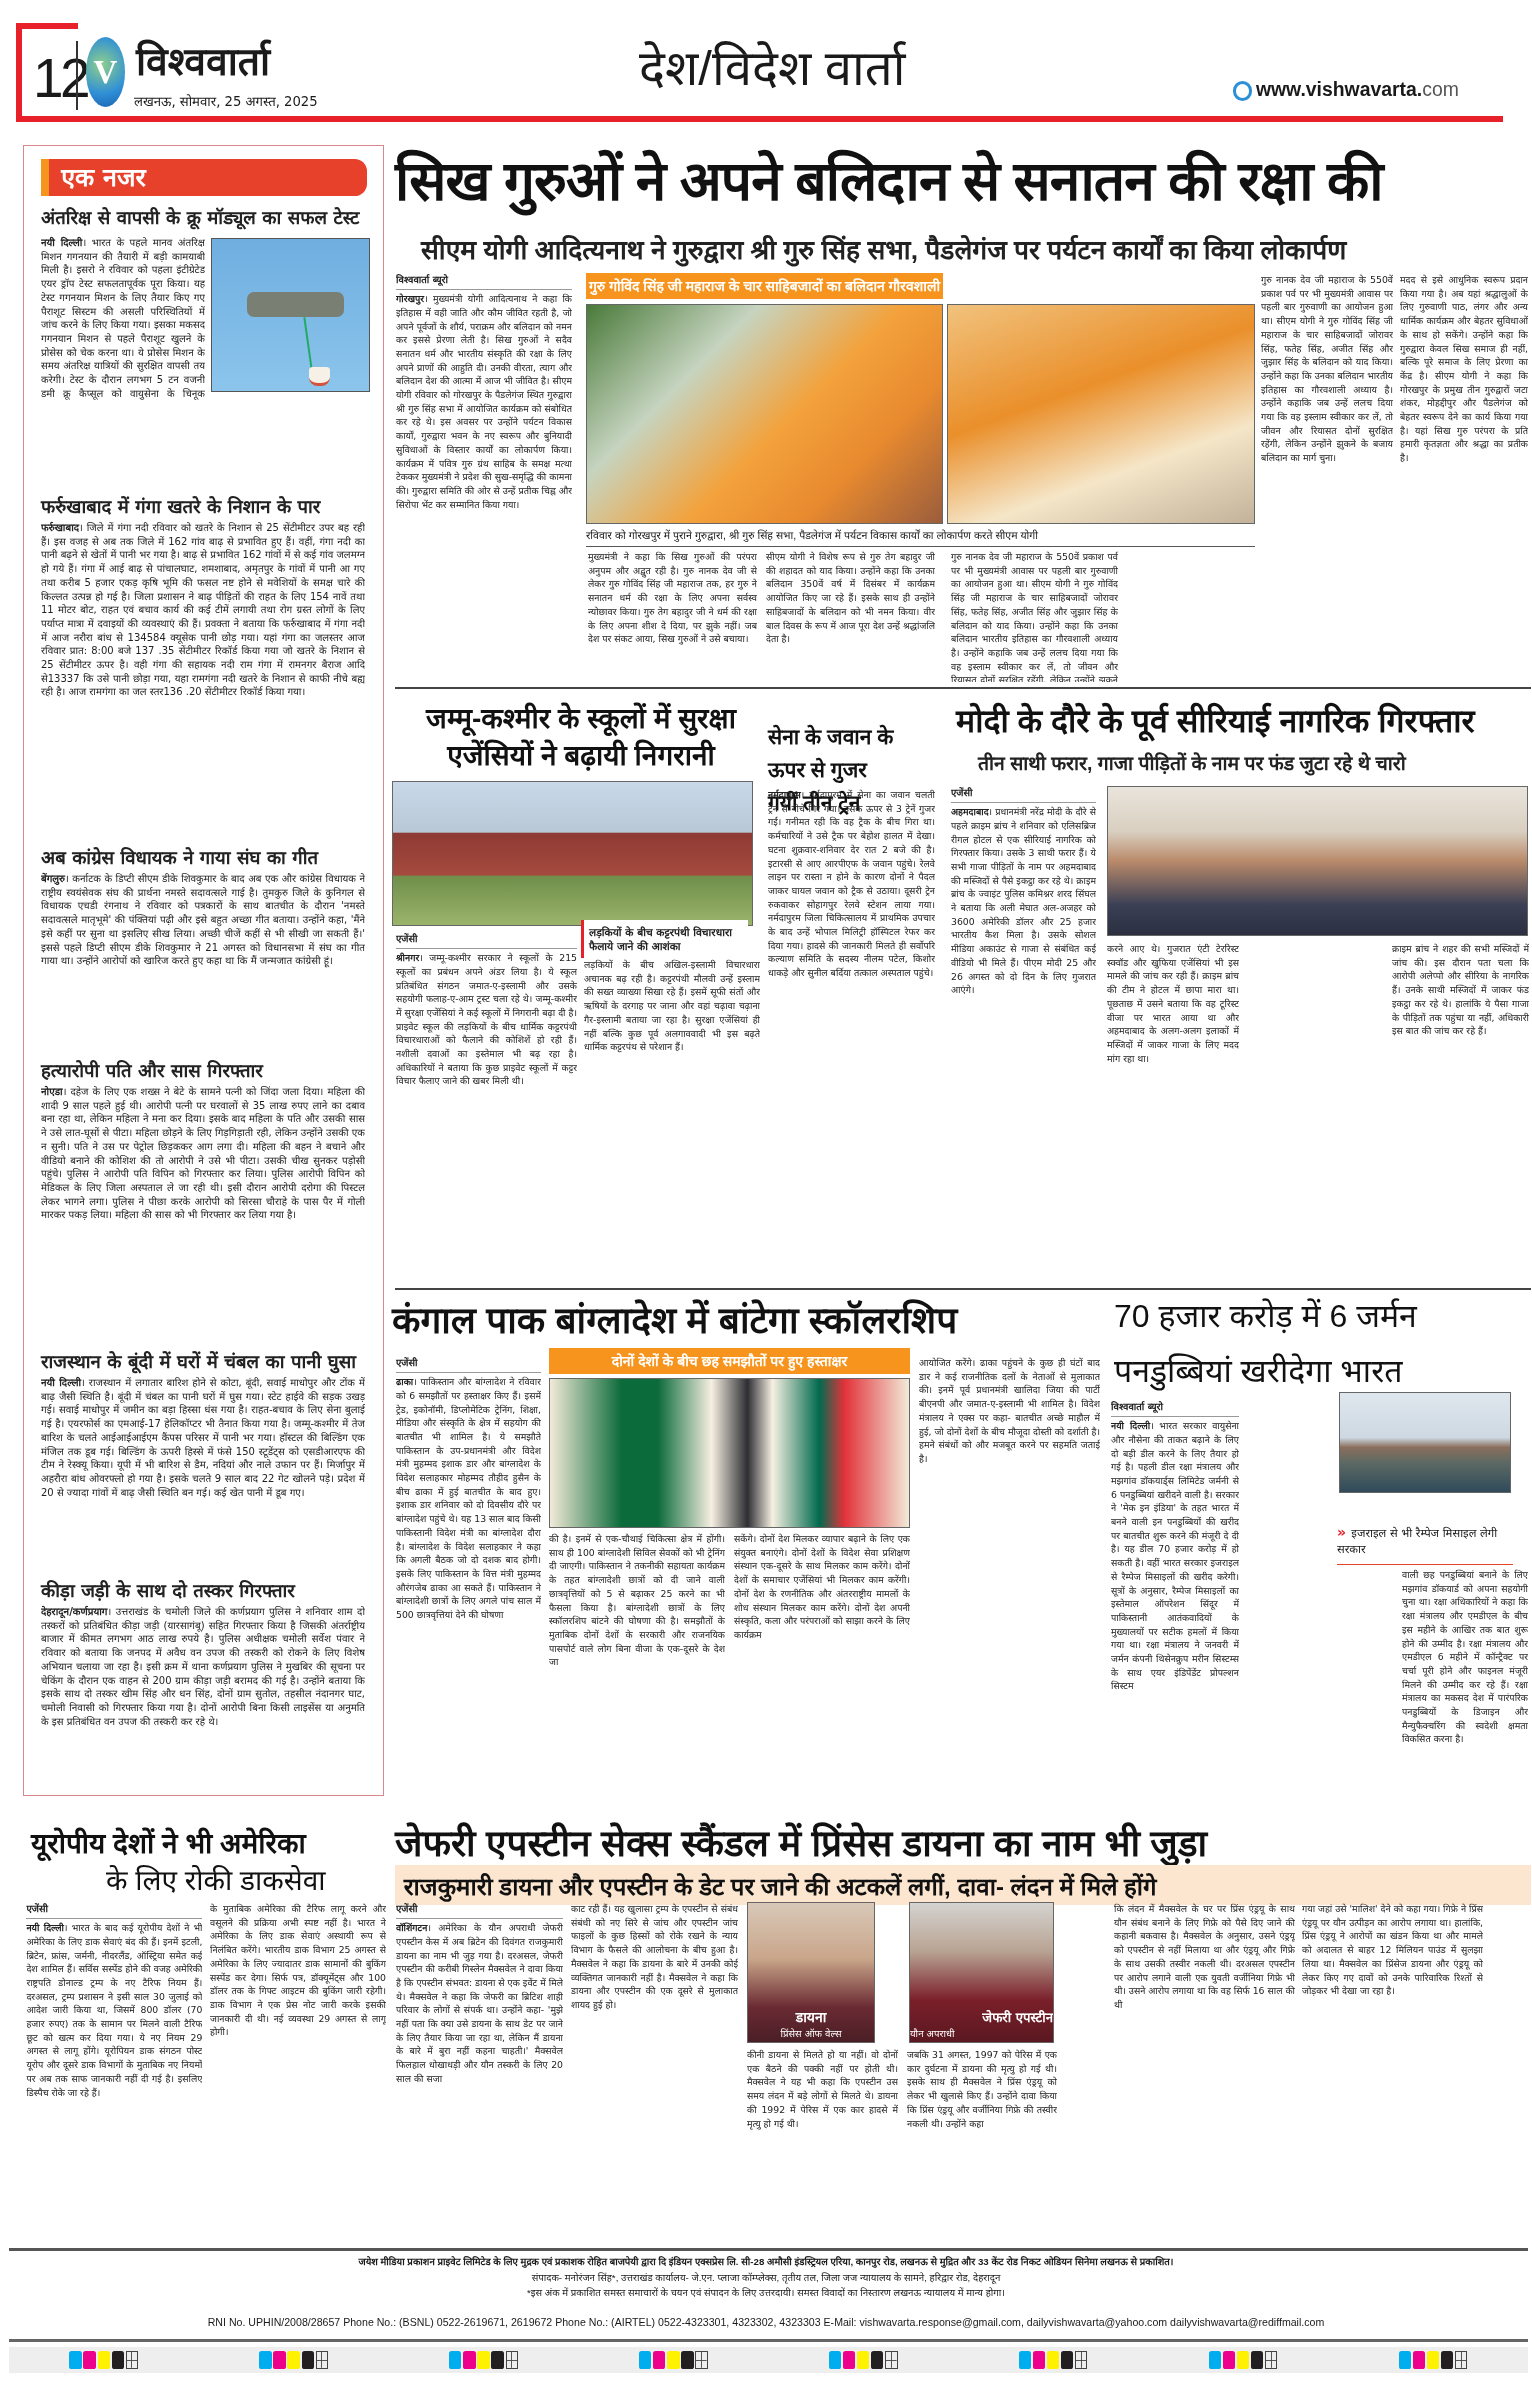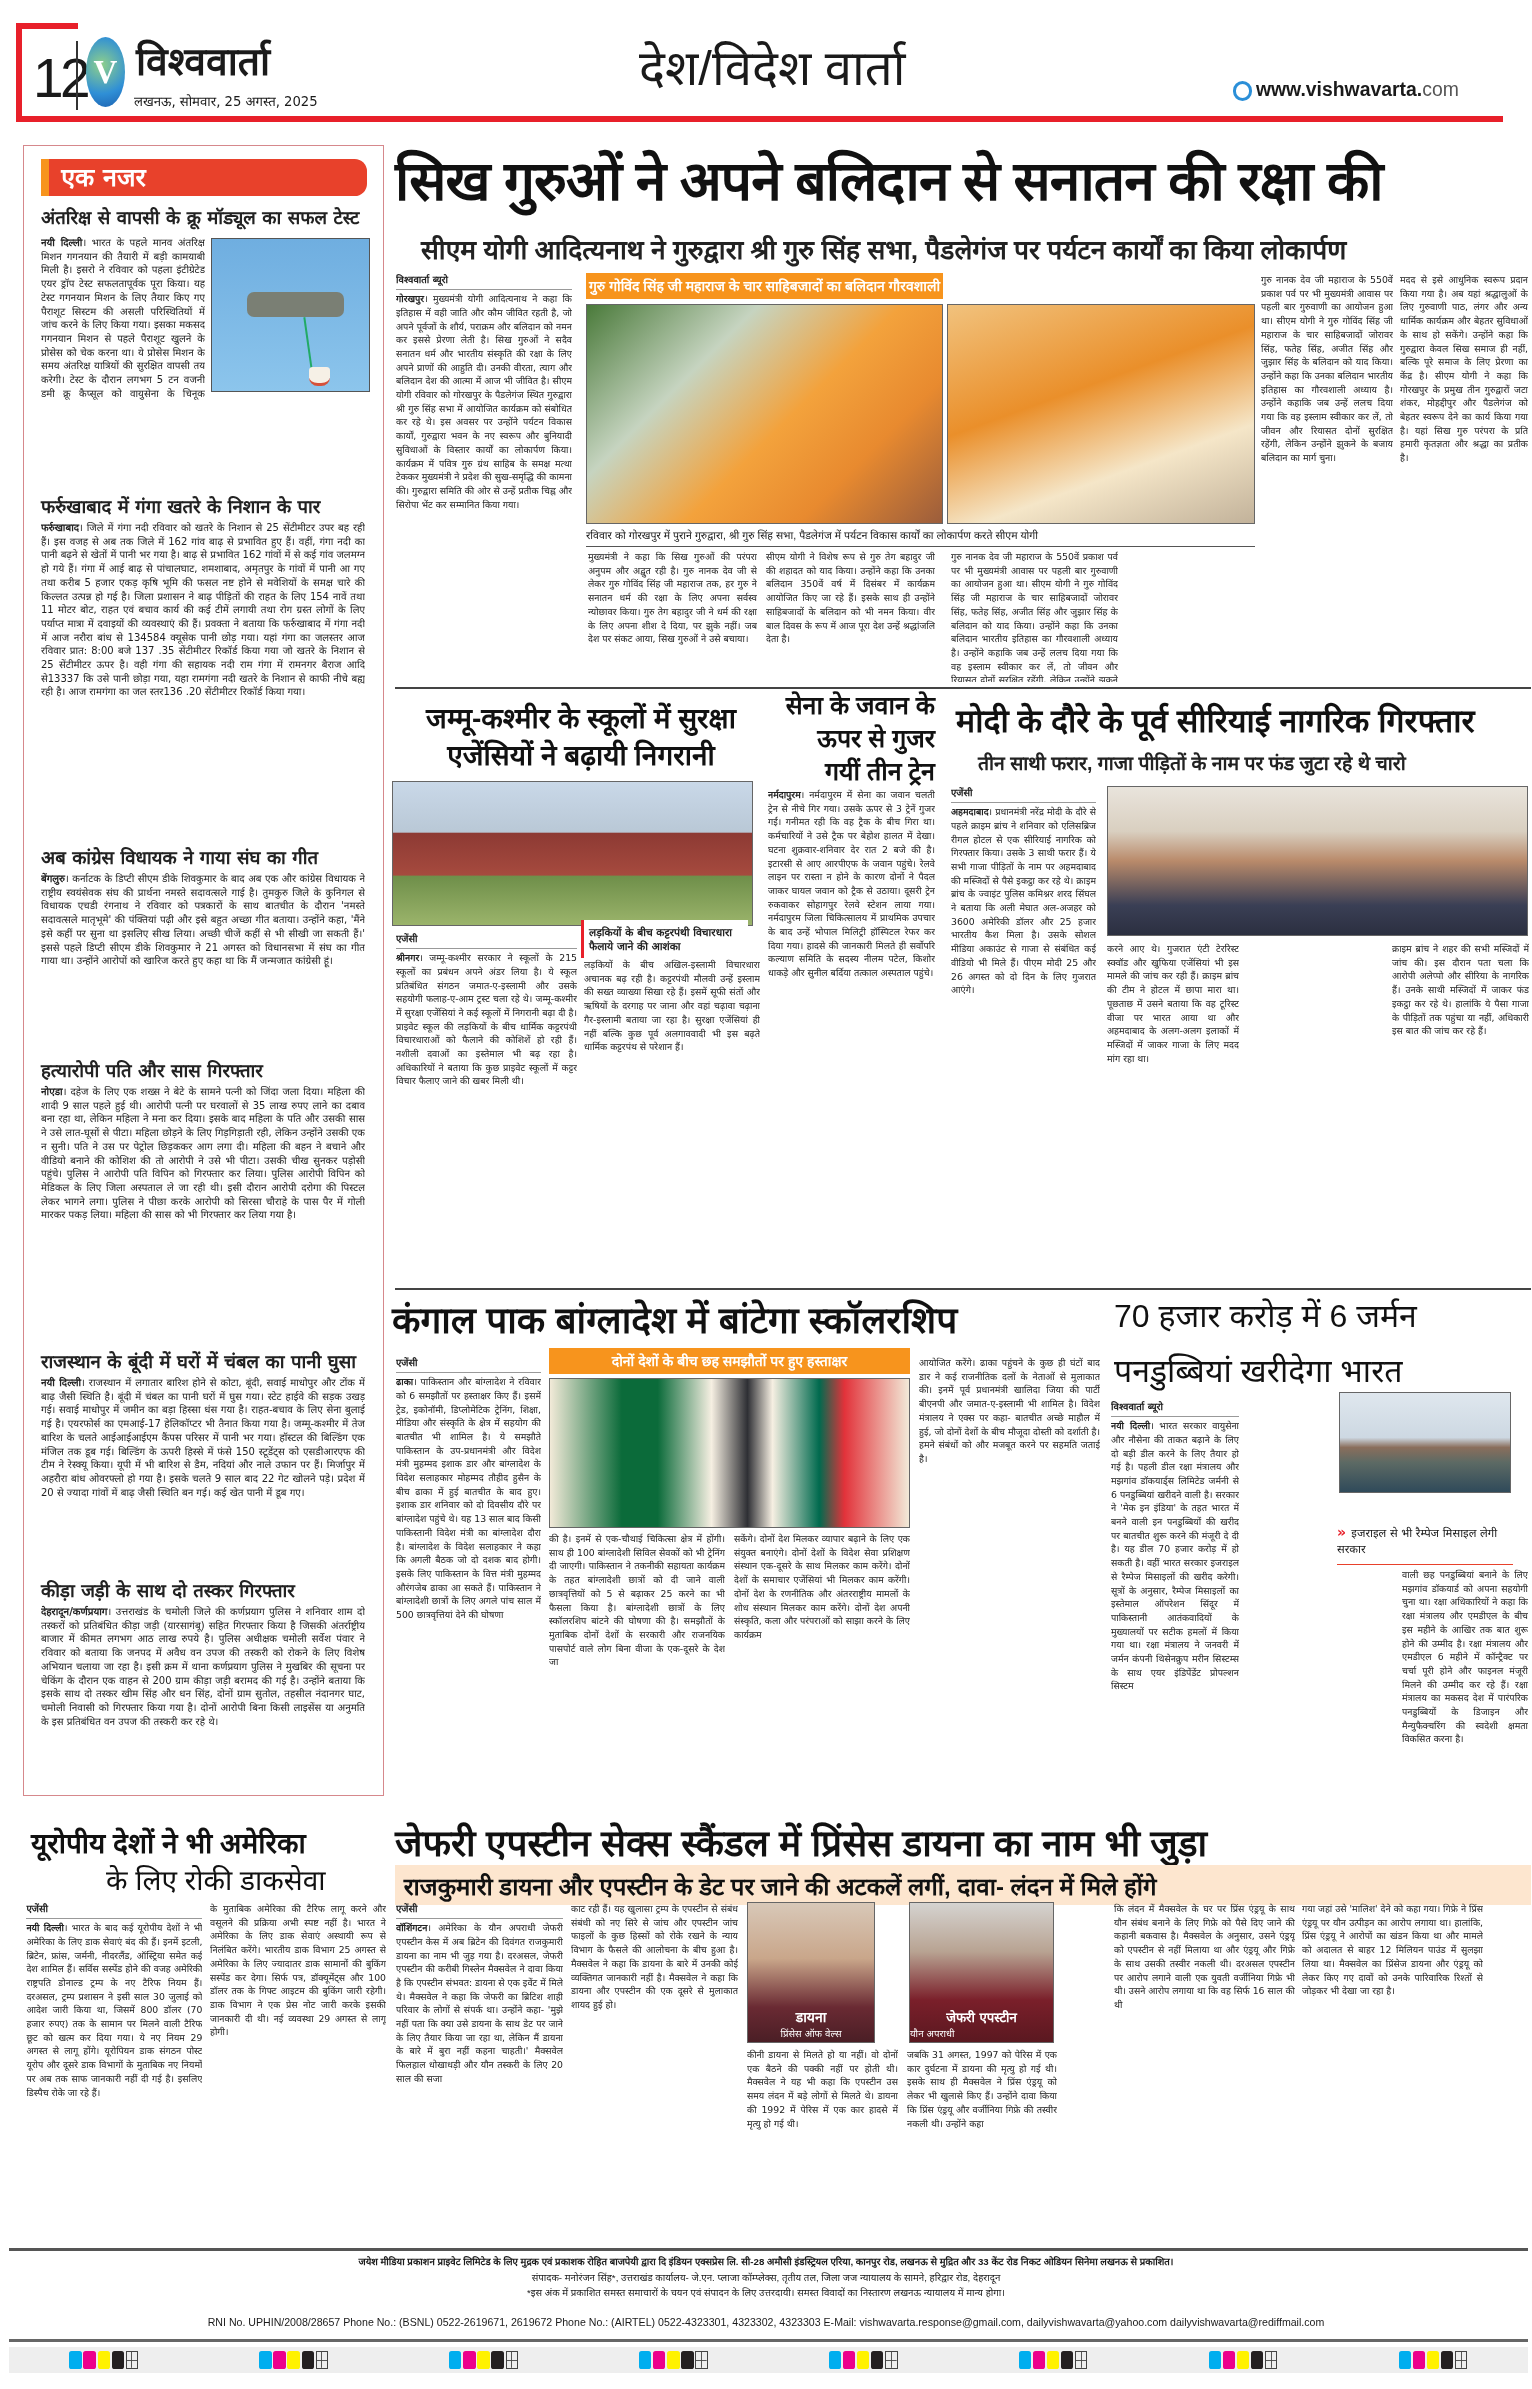--- a/index.html
+++ b/index.html
@@ -98,21 +98,21 @@
 
 <div class="abs rule" style="left:395px;top:687px;width:1136px;height:1.8px"></div>
 
 <div class="abs main-h" style="left:405px;top:698px;font-size:28px;text-align:center;width:352px">जम्मू-कश्मीर के स्कूलों में सुरक्षा</div>
 <div class="abs main-h" style="left:405px;top:735px;font-size:28px;text-align:center;width:352px">एजेंसियों ने बढ़ायी निगरानी</div>
 <div class="abs photo" style="left:392px;top:781px;width:361px;height:145px;background:linear-gradient(180deg,#c9d8e8 0%,#b9c8d6 35%,#8d3a34 36%,#a64a3e 65%,#6f8f4a 66%,#9bb46b 100%)"></div>
 <div class="abs" style="left:581px;top:920px;width:167px;font-size:10.6px;font-weight:bold;color:#222;background:#fff;padding:5px;border-left:3.5px solid #e8202a">लड़कियों के बीच कट्टरपंथी विचारधारा फैलाये जाने की आशंका</div>
 <div class="abs col" style="left:396px;top:932px;width:181px;height:352px"><span class="byline">एजेंसी</span><b>श्रीनगर</b><span>। जम्मू-कश्मीर सरकार ने स्कूलों के 215 स्कूलों का प्रबंधन अपने अंडर लिया है। ये स्कूल प्रतिबंधित संगठन जमात-ए-इस्लामी और उसके सहयोगी फलाह-ए-आम ट्रस्ट चला रहे थे। जम्मू-कश्मीर में सुरक्षा एजेंसियां ने कई स्कूलों में निगरानी बढ़ा दी है। प्राइवेट स्कूल की लड़कियों के बीच धार्मिक कट्टरपंथी विचारधाराओं को फैलाने की कोशिशें हो रही हैं। नशीली दवाओं का इस्तेमाल भी बढ़ रहा है। अधिकारियों ने बताया कि कुछ प्राइवेट स्कूलों में कट्टर विचार फैलाए जाने की खबर मिली थी।</span></div>
 <div class="abs col" style="left:584px;top:958px;width:176px;height:326px">लड़कियों के बीच अखिल-इस्लामी विचारधारा अचानक बढ़ रही है। कट्टरपंथी मौलवी उन्हें इस्लाम की सख्त व्याख्या सिखा रहे हैं। इसमें सूफी संतों और ऋषियों के दरगाह पर जाना और वहां चढ़ावा चढ़ाना गैर-इस्लामी बताया जा रहा है। सुरक्षा एजेंसियां ही नहीं बल्कि कुछ पूर्व अलगाववादी भी इस बढ़ते धार्मिक कट्टरपंथ से परेशान हैं।</div>
 
-<div class="abs main-h" style="left:768px;top:689px;font-size:25px;line-height:33px;text-align:right;width:167px">
+<div class="abs main-h" style="left:768px;top:720px;font-size:21px;line-height:33px;text-align:left;width:167px">
     <div>सेना के जवान के</div>
     <div>ऊपर से गुजर</div>
     <div>गयीं तीन ट्रेन</div>
   </div>
 <div class="abs col" style="left:768px;top:788px;width:167px;height:496px"><b>नर्मदापुरम</b><span>। नर्मदापुरम में सेना का जवान चलती ट्रेन से नीचे गिर गया। उसके ऊपर से 3 ट्रेनें गुजर गईं। गनीमत रही कि वह ट्रैक के बीच गिरा था। कर्मचारियों ने उसे ट्रैक पर बेहोश हालत में देखा। घटना शुक्रवार-शनिवार देर रात 2 बजे की है। इटारसी से आए आरपीएफ के जवान पहुंचे। रेलवे लाइन पर रास्ता न होने के कारण दोनों ने पैदल जाकर घायल जवान को ट्रैक से उठाया। दूसरी ट्रेन रुकवाकर सोहागपुर रेलवे स्टेशन लाया गया। नर्मदापुरम जिला चिकित्सालय में प्राथमिक उपचार के बाद उन्हें भोपाल मिलिट्री हॉस्पिटल रेफर कर दिया गया। हादसे की जानकारी मिलते ही सर्वोपरि कल्याण समिति के सदस्य नीलम पटेल, किशोर धाकड़े और सुनील बर्दिया तत्काल अस्पताल पहुंचे।</span></div>
 
 <div class="abs main-h" style="left:956px;top:698px;font-size:32px">मोदी के दौरे के पूर्व सीरियाई नागरिक गिरफ्तार</div>
 <div class="abs main-h" style="left:978px;top:749px;font-size:19.4px;color:#222">तीन साथी फरार, गाजा पीड़ितों के नाम पर फंड जुटा रहे थे चारो</div>
 <div class="abs col" style="left:951px;top:786px;width:145px;height:498px"><span class="byline">एजेंसी</span><b>अहमदाबाद</b><span>। प्रधानमंत्री नरेंद्र मोदी के दौरे से पहले क्राइम ब्रांच ने शनिवार को एलिसब्रिज रीगल होटल से एक सीरियाई नागरिक को गिरफ्तार किया। उसके 3 साथी फरार हैं। ये सभी गाजा पीड़ितों के नाम पर अहमदाबाद की मस्जिदों से पैसे इकट्ठा कर रहे थे। क्राइम ब्रांच के ज्वाइंट पुलिस कमिश्नर शरद सिंघल ने बताया कि अली मेघात अल-अजहर को 3600 अमेरिकी डॉलर और 25 हजार भारतीय कैश मिला है। उसके सोशल मीडिया अकाउंट से गाजा से संबंधित कई वीडियो भी मिले हैं। पीएम मोदी 25 और 26 अगस्त को दो दिन के लिए गुजरात आएंगे।</span></div>
 <div class="abs photo" style="left:1107px;top:786px;width:421px;height:150px;background:linear-gradient(180deg,#e9e4dc 0%,#d9cfc0 30%,#b98a6a 50%,#3a3f55 80%,#2b2f40 100%)"></div>
@@ -148,21 +148,21 @@
 
 <div class="abs main-h" style="left:395px;top:1816px;font-size:37px">जेफरी एपस्टीन सेक्स स्कैंडल में प्रिंसेस डायना का नाम भी जुड़ा</div>
 <div class="abs main-h" style="left:395px;top:1865px;width:1136px;background:#fde6cf;font-size:24px;padding:3.5px 8.8px">राजकुमारी डायना और एपस्टीन के डेट पर जाने की अटकलें लगीं, दावा- लंदन में मिले होंगे</div>
 <div class="abs col" style="left:396px;top:1902px;width:167px;height:335px"><span class="byline">एजेंसी</span><b>वॉशिंगटन</b><span>। अमेरिका के यौन अपराधी जेफरी एपस्टीन केस में अब ब्रिटेन की दिवंगत राजकुमारी डायना का नाम भी जुड़ गया है। दरअसल, जेफरी एपस्टीन की करीबी गिस्लेन मैक्सवेल ने दावा किया है कि एपस्टीन संभवत: डायना से एक इवेंट में मिले थे। मैक्सवेल ने कहा कि जेफरी का ब्रिटिश शाही परिवार के लोगों से संपर्क था। उन्होंने कहा- 'मुझे नहीं पता कि क्या उसे डायना के साथ डेट पर जाने के लिए तैयार किया जा रहा था, लेकिन मैं डायना के बारे में बुरा नहीं कहना चाहती।' मैक्सवेल फिलहाल धोखाधड़ी और यौन तस्करी के लिए 20 साल की सजा</span></div>
 <div class="abs col" style="left:571px;top:1902px;width:167px;height:335px">काट रही हैं। यह खुलासा ट्रम्प के एपस्टीन से संबंध संबंधी को नए सिरे से जांच और एपस्टीन जांच फाइलों के कुछ हिस्सों को रोके रखने के न्याय विभाग के फैसले की आलोचना के बीच हुआ है। मैक्सवेल ने कहा कि डायना के बारे में उनकी कोई व्यक्तिगत जानकारी नहीं है। मैक्सवेल ने कहा कि डायना और एपस्टीन की एक दूसरे से मुलाकात शायद हुई हो।</div>
 <div class="abs photo" style="left:747px;top:1902px;width:128px;height:141px;background:linear-gradient(180deg,#d8c8b8 0%,#c9a68a 40%,#6a2a33 75%,#4a1e25 100%)">
   <div style="position:absolute;bottom:16px;width:100%;text-align:center;color:#fff;font-weight:bold;font-size:14px">डायना</div>
   <div style="position:absolute;bottom:1.8px;width:100%;text-align:center;color:#fff;font-size:9.7px">प्रिंसेस ऑफ वेल्स</div>
 </div>
 <div class="abs photo" style="left:909px;top:1902px;width:145px;height:141px;background:linear-gradient(180deg,#d5d3d0 0%,#b8a392 35%,#7a1f2a 70%,#5a1820 100%)">
-  <div style="position:absolute;bottom:16px;width:100%;text-align:center;color:#fff;font-weight:bold;font-size:13.2px">जेफरी एपस्टीन</div>
+  <div style="position:absolute;bottom:16px;width:100%;text-align:right;color:#fff;font-weight:bold;font-size:13.2px">जेफरी एपस्टीन</div>
   <div style="position:absolute;bottom:1.8px;width:100%;text-align:left;color:#fff;font-size:9.7px">यौन अपराधी</div>
 </div>
 <div class="abs col" style="left:747px;top:2048px;width:151px;height:189px">कीनी डायना से मिलते हो या नहीं। वो दोनों एक बैठने की पक्की नहीं पर होती थी। मैक्सवेल ने यह भी कहा कि एपस्टीन उस समय लंदन में बड़े लोगों से मिलते थे। डायना की 1992 में पेरिस में एक कार हादसे में मृत्यु हो गई थी।</div>
 <div class="abs col" style="left:907px;top:2048px;width:150px;height:189px">जबकि 31 अगस्त, 1997 को पेरिस में एक कार दुर्घटना में डायना की मृत्यु हो गई थी। इसके साथ ही मैक्सवेल ने प्रिंस एंड्रयू को लेकर भी खुलासे किए हैं। उन्होंने दावा किया कि प्रिंस एंड्रयू और वर्जीनिया गिफ्रे की तस्वीर नकली थी। उन्होंने कहा</div>
 <div class="abs col" style="left:1114px;top:1902px;width:181px;height:335px">कि लंदन में मैक्सवेल के घर पर प्रिंस एंड्रयू के साथ यौन संबंध बनाने के लिए गिफ्रे को पैसे दिए जाने की कहानी बकवास है। मैक्सवेल के अनुसार, उसने एंड्रयू को एपस्टीन से नहीं मिलाया था और एंड्रयू और गिफ्रे के साथ उसकी तस्वीर नकली थी। दरअसल एपस्टीन पर आरोप लगाने वाली एक युवती वर्जीनिया गिफ्रे भी थी। उसने आरोप लगाया था कि वह सिर्फ 16 साल की थी</div>
 <div class="abs col" style="left:1302px;top:1902px;width:181px;height:335px">गया जहां उसे 'मालिश' देने को कहा गया। गिफ्रे ने प्रिंस एंड्रयू पर यौन उत्पीड़न का आरोप लगाया था। हालांकि, प्रिंस एंड्रयू ने आरोपों का खंडन किया था और मामले को अदालत से बाहर 12 मिलियन पाउंड में सुलझा लिया था। मैक्सवेल का प्रिंसेज डायना और एंड्रयू को लेकर किए गए दावों को उनके पारिवारिक रिश्तों से जोड़कर भी देखा जा रहा है।</div>
 
 <div class="abs rule" style="left:8.8px;top:2248px;width:1519px;height:2.6px;background:#555"></div>
 <div class="abs foot" style="top:2255px;font-weight:bold">जयेश मीडिया प्रकाशन प्राइवेट लिमिटेड के लिए मुद्रक एवं प्रकाशक रोहित बाजपेयी द्वारा दि इंडियन एक्सप्रेस लि. सी-28 अमौसी इंडस्ट्रियल एरिया, कानपुर रोड, लखनऊ से मुद्रित और 33 केंट रोड निकट ओडियन सिनेमा लखनऊ से प्रकाशित।</div>
 <div class="abs foot" style="top:2271px">संपादक- मनोरंजन सिंह*, उत्तराखंड कार्यालय- जे.एन. प्लाजा कॉम्प्लेक्स, तृतीय तल, जिला जज न्यायालय के सामने, हरिद्वार रोड, देहरादून</div>

